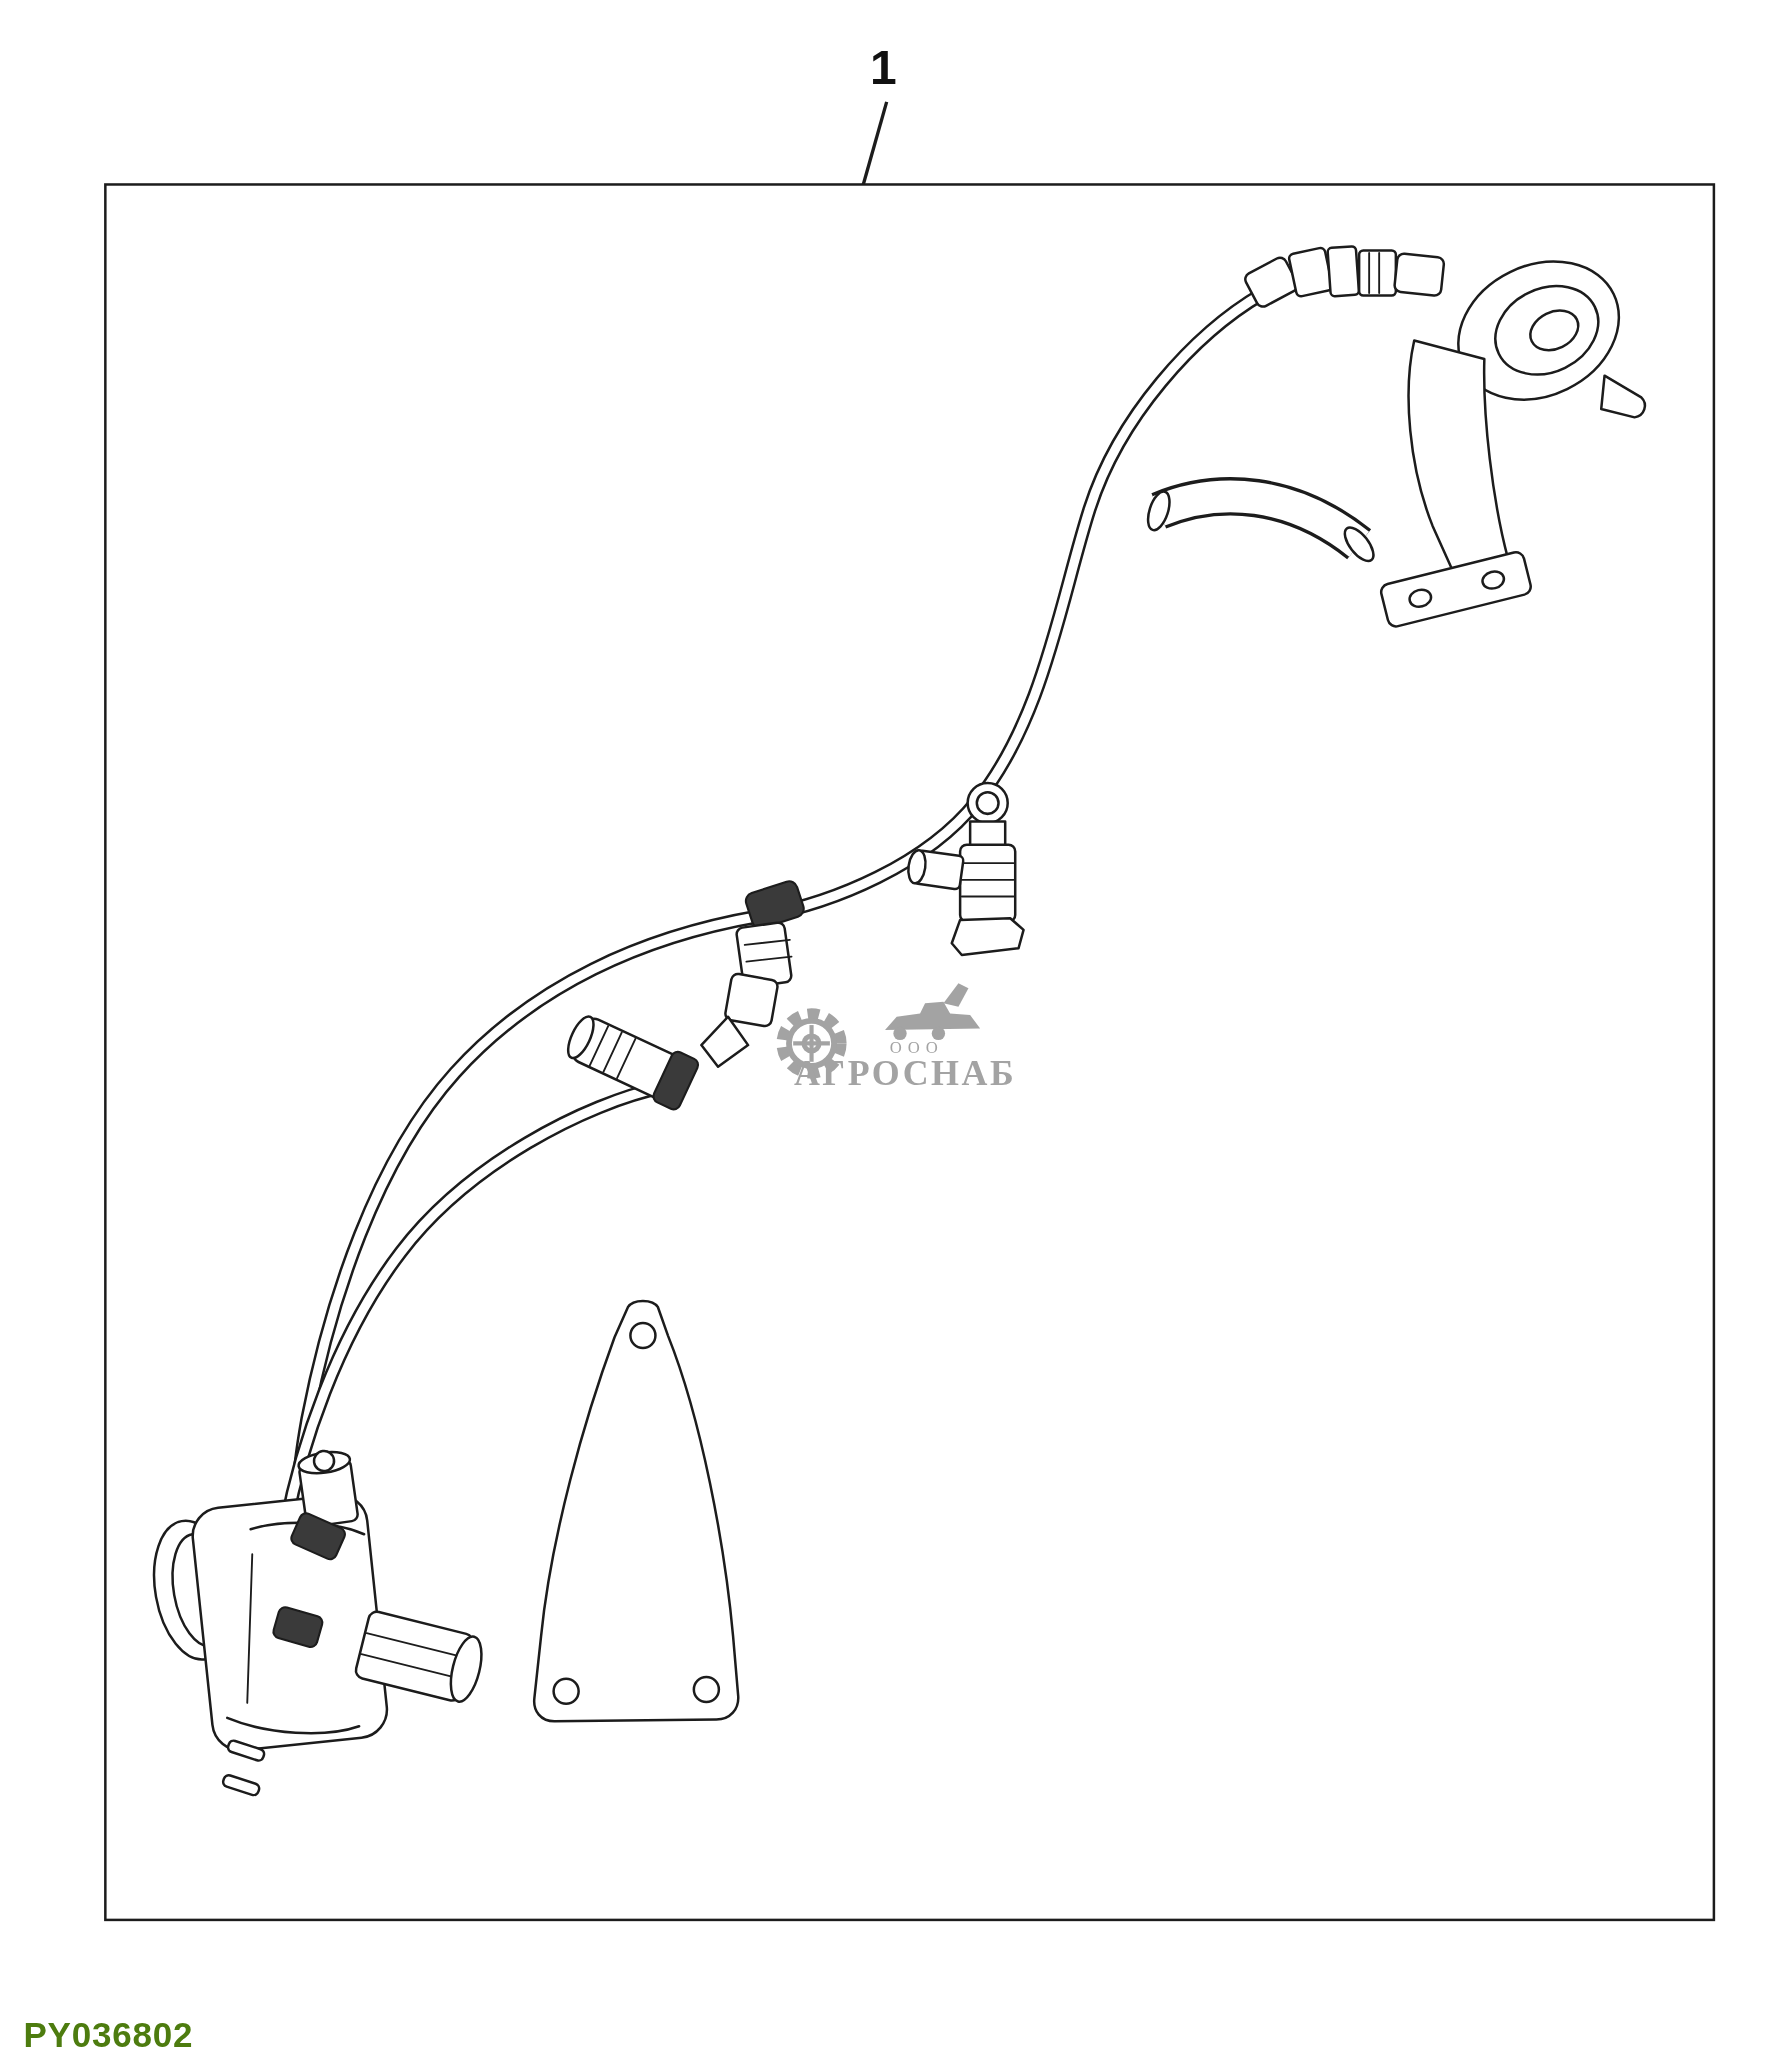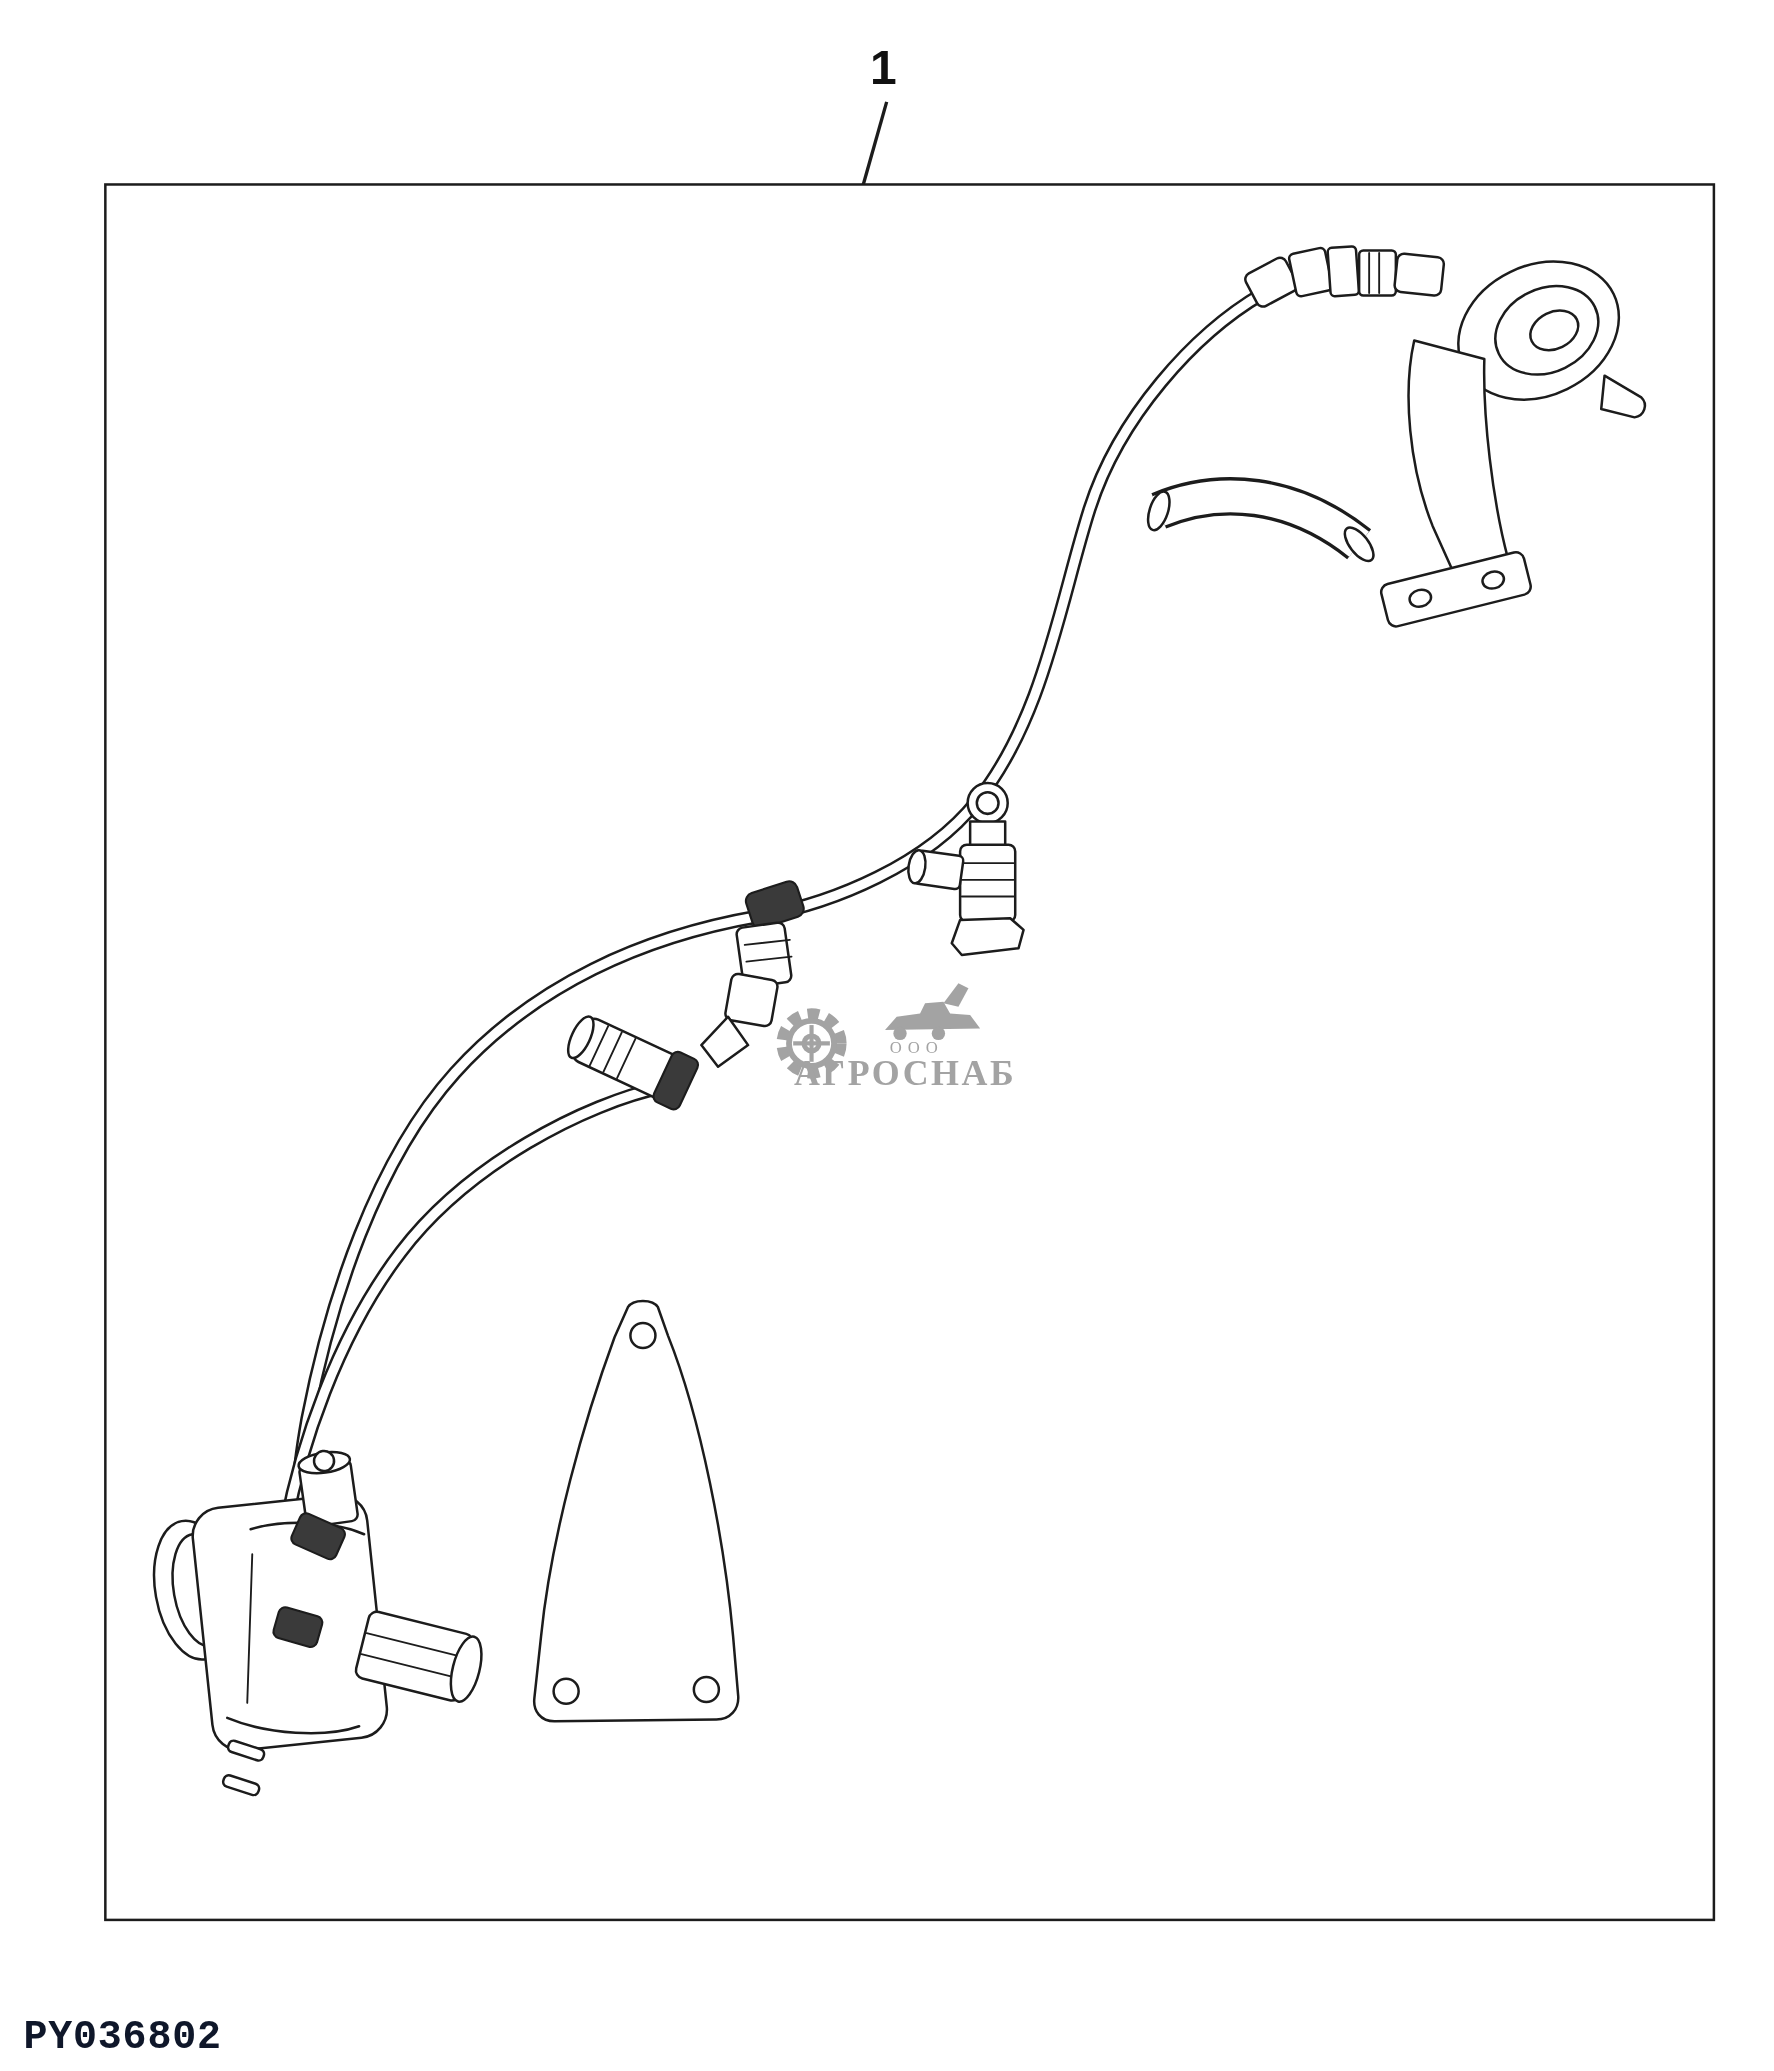--- a/index.html
+++ b/index.html
@@ -11,23 +11,23 @@
     overflow:hidden;
   }
   .diagram-svg{position:absolute;left:0;top:0;}
   .callout{
     position:absolute;left:870px;top:40px;
     font-size:48px;font-weight:bold;color:#111;
     font-family:"Liberation Sans",sans-serif;
   }
   .part-number{
     position:absolute;left:23.4px;top:2015px;
-    font-size:40px;font-weight:bold;color:#0f172a;
+    font-size:35px;font-weight:bold;color:#4d7c0f;
     letter-spacing:0.8px;
-    font-family:Liberation Mono, monospace;
+    font-family:Liberation Sans, sans-serif;
   }
   
   .ln{fill:none;stroke:#1c1c1c;stroke-width:3;stroke-linecap:round;stroke-linejoin:round;}
   .ln2{stroke-width:2.25;}
   .fw{fill:#ffffff;stroke:#1c1c1c;stroke-width:3;stroke-linejoin:round;}
   .dk{fill:#3a3a3a;stroke:#1c1c1c;stroke-width:2.5;stroke-linejoin:round;}
   .tubeO{fill:none;stroke:#1c1c1c;stroke-width:17;}
   .tubeI{fill:none;stroke:#ffffff;stroke-width:11;}
   .hoseO{fill:none;stroke:#1c1c1c;stroke-width:46;}
   .hoseI{fill:none;stroke:#ffffff;stroke-width:38;}

